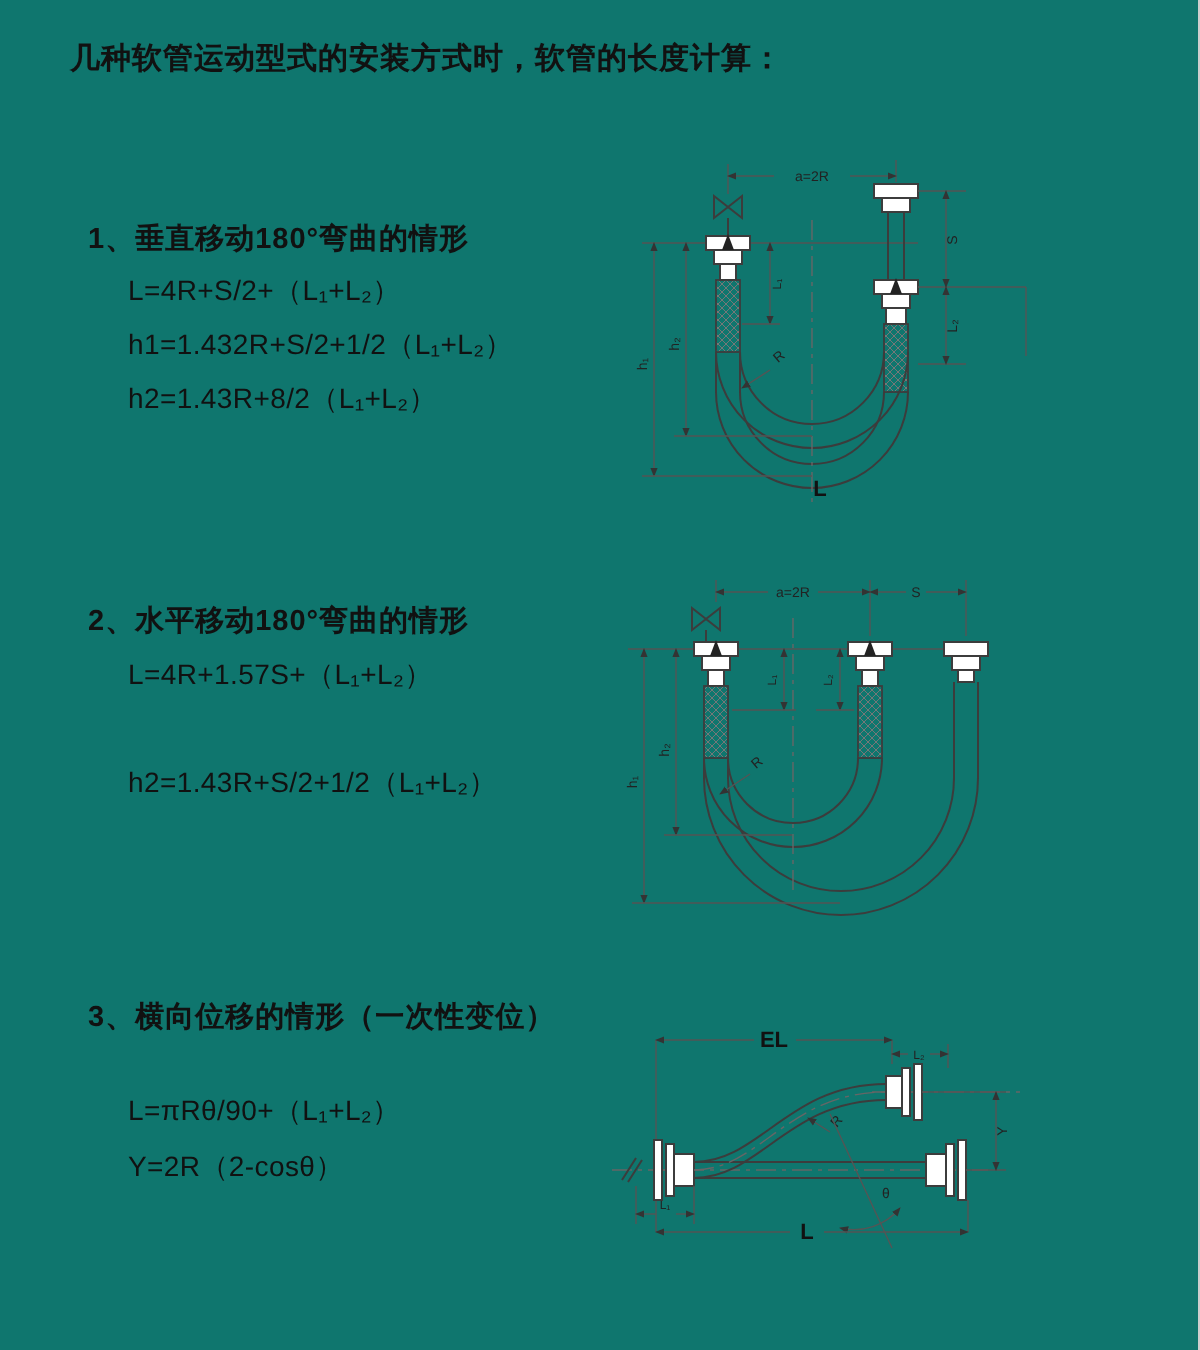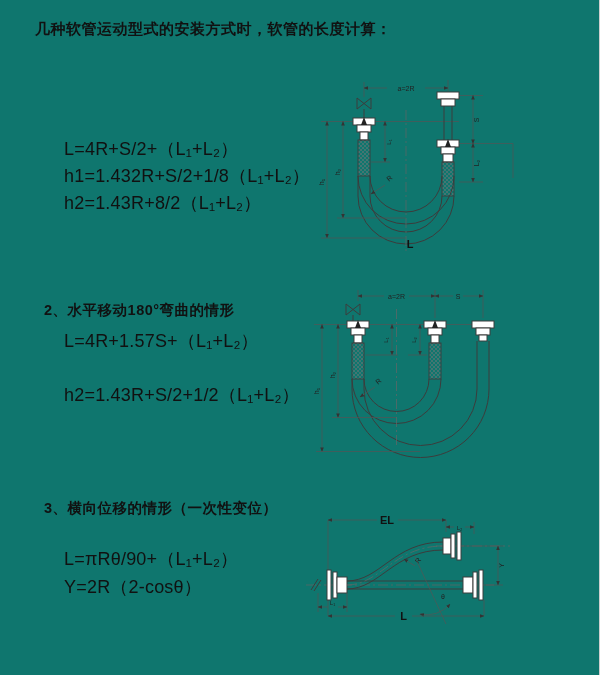--- a/index.html
+++ b/index.html
@@ -4,40 +4,41 @@
 <style>
   html,body{margin:0;padding:0;}
   body{
     width:600px;height:675px;position:relative;background:#fff;
     font-family:"Liberation Sans","DejaVu Sans",sans-serif;color:#111;
     overflow:hidden;
   }
   .page{position:absolute;inset:0;background:#0f766e;border-right:1px solid #cfcfcf;}
   .title{position:absolute;left:35px;top:20px;font-size:15px;font-weight:600;letter-spacing:.5px;white-space:nowrap;}
   .sec-heading{position:absolute;left:44px;font-size:14.5px;font-weight:600;letter-spacing:.5px;white-space:nowrap;}
-  .formula{position:absolute;left:64px;font-size:18px;letter-spacing:.2px;white-space:nowrap;}
+  .formula{position:absolute;left:64px;font-size:14px;letter-spacing:.2px;white-space:nowrap;}
   svg.diagram{position:absolute;}
   svg text{font-family:"Liberation Sans","DejaVu Sans",sans-serif;fill:#222;}
   .dline{stroke:#555;stroke-width:.7;fill:none;}
   .pline{stroke:#3c3c3c;stroke-width:1;fill:none;}
   .flange{stroke:#3c3c3c;stroke-width:1;fill:#fff;}
   .cline{stroke:#666;stroke-width:.7;stroke-dasharray:10 3 2 3;fill:none;}
   .dtext{font-size:7px;}
   .dtext-sm{font-size:6px;}
   .dtext-lg{font-size:11px;font-weight:700;fill:#111;}
 </style>
 </head>
 <body>
 
 <div class="page">
 
   <div class="title">几种软管运动型式的安装方式时，软管的长度计算：</div>
 
+  <div class="sec-heading" style="top:110px">1、垂直移动180°弯曲的情形</div>
   <div class="formula" style="top:137px">L=4R+S/2+（L₁+L₂）</div>
-  <div class="formula" style="top:164px">h1=1.432R+S/2+1/8（L₁+L₂）</div>
+  <div class="formula" style="top:164px">h1=1.432R+S/2+1/2（L₁+L₂）</div>
   <div class="formula" style="top:191px">h2=1.43R+8/2（L₁+L₂）</div>
 
   <div class="sec-heading" style="top:301px">2、水平移动180°弯曲的情形</div>
   <div class="formula" style="top:329px">L=4R+1.57S+（L₁+L₂）</div>
   <div class="formula" style="top:383px">h2=1.43R+S/2+1/2（L₁+L₂）</div>
 
   <div class="sec-heading" style="top:499px">3、横向位移的情形（一次性变位）</div>
   <div class="formula" style="top:547px">L=πRθ/90+（L₁+L₂）</div>
   <div class="formula" style="top:575px">Y=2R（2-cosθ）</div>
 

